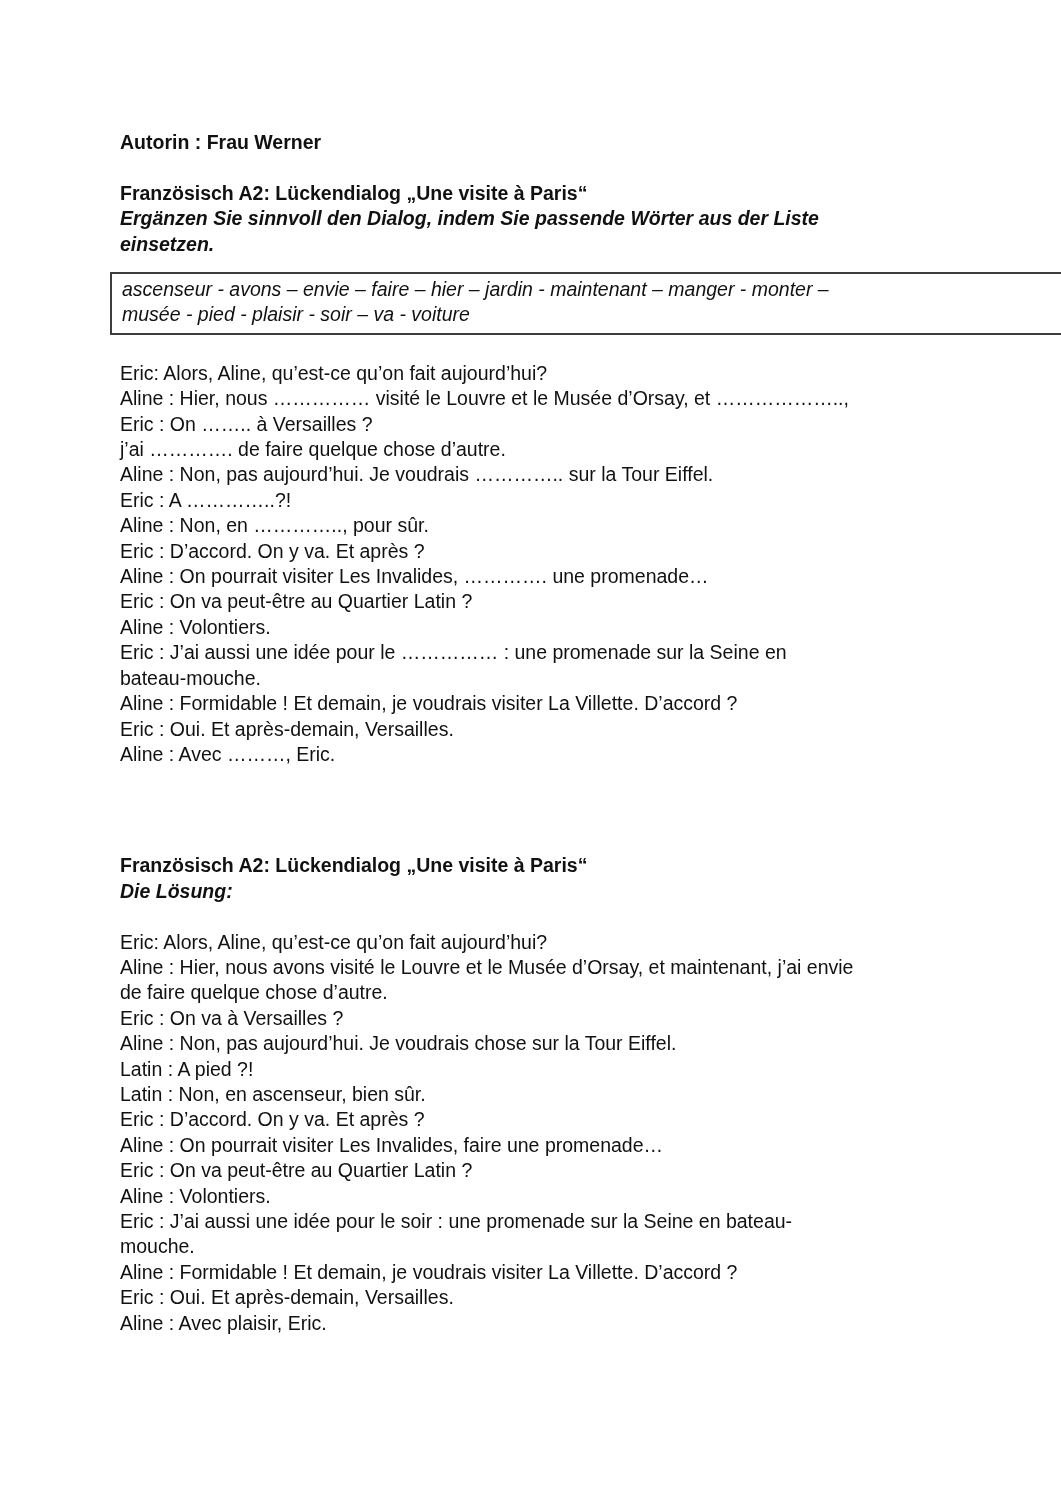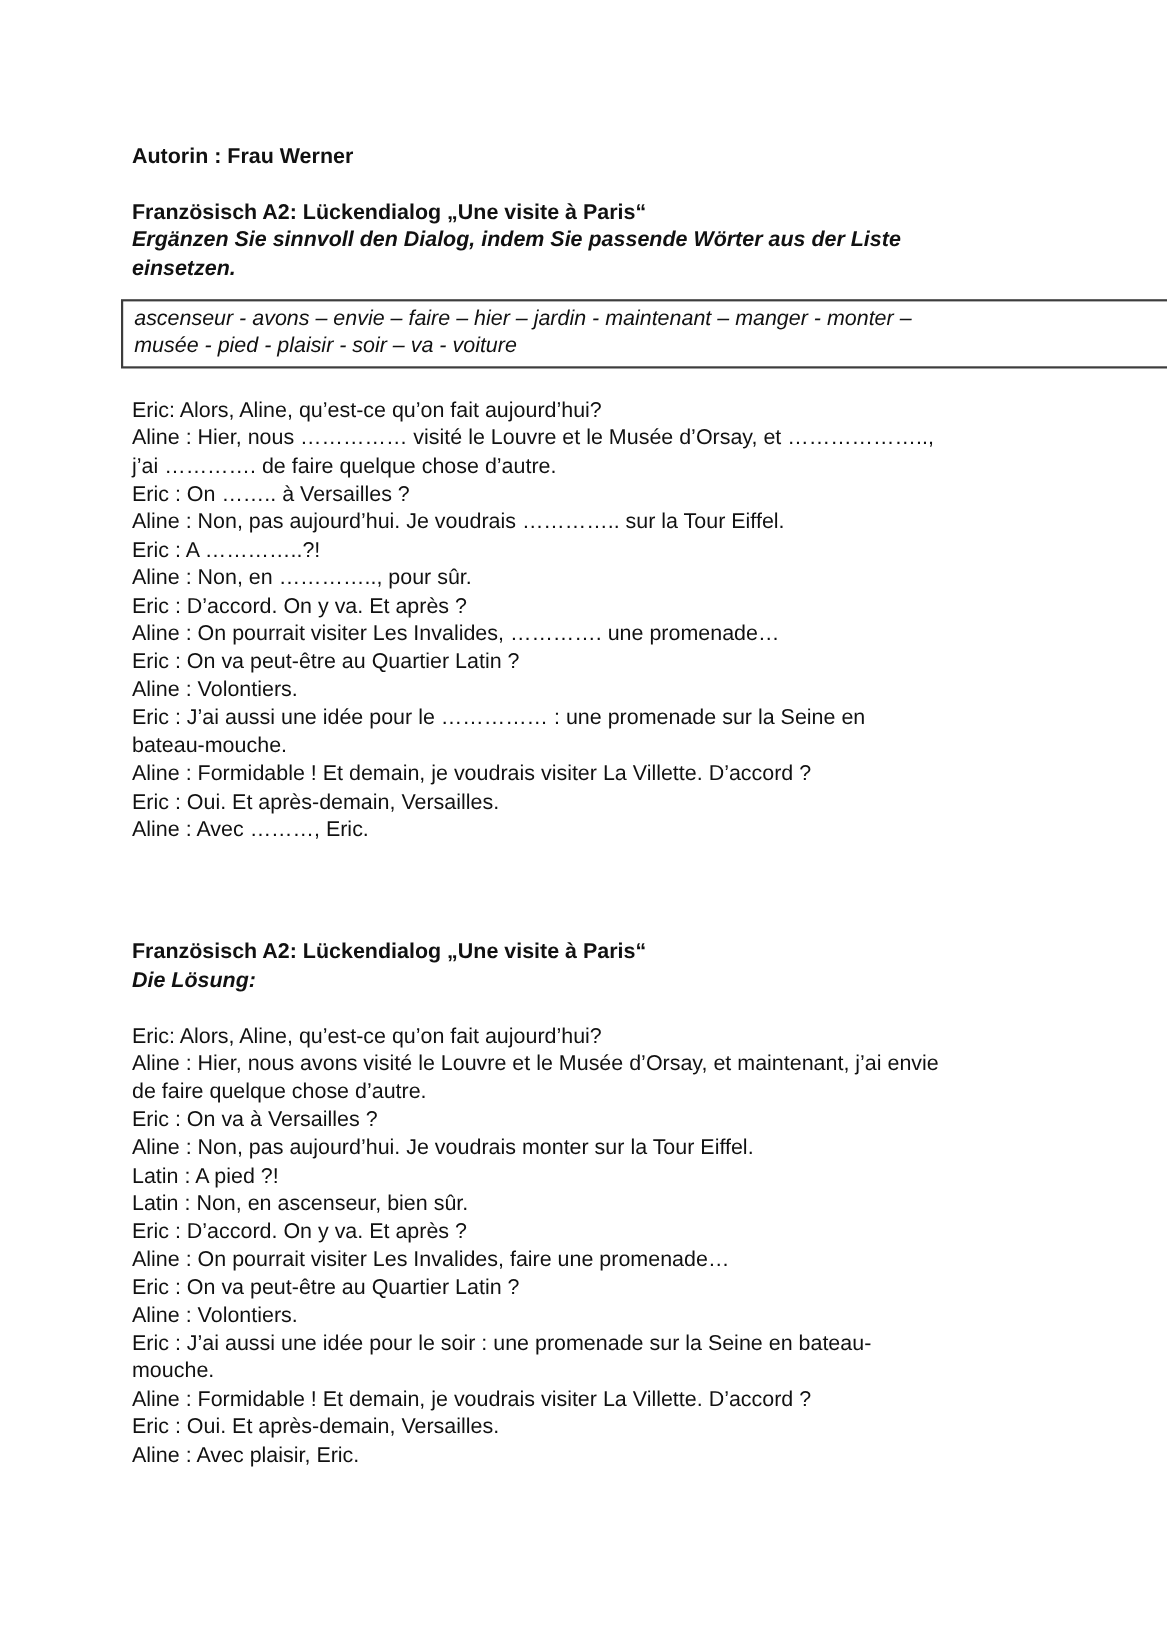--- a/index.html
+++ b/index.html
@@ -56,22 +56,22 @@
     </div>
 
   <div class="word-bank italic">
       <div class="line">ascenseur - avons – envie – faire – hier – jardin - maintenant – manger - monter –</div>
       <div class="line">musée - pied - plaisir - soir – va - voiture</div>
     </div>
 
   <div class="dialog-1">
       <div class="line">Eric: Alors, Aline, qu’est-ce qu’on fait aujourd’hui?</div>
       <div class="line">Aline : Hier, nous …………… visité le Louvre et le Musée d’Orsay, et ………………..,</div>
+      <div class="line">Eric : On …….. à Versailles ?</div>
       <div class="line">j’ai …………. de faire quelque chose d’autre.</div>
-      <div class="line">Eric : On …….. à Versailles ?</div>
       <div class="line">Aline : Non, pas aujourd’hui. Je voudrais ………….. sur la Tour Eiffel.</div>
       <div class="line">Eric : A …………..?!</div>
       <div class="line">Aline : Non, en ………….., pour sûr.</div>
       <div class="line">Eric : D’accord. On y va. Et après ?</div>
       <div class="line">Aline : On pourrait visiter Les Invalides, …………. une promenade…</div>
       <div class="line">Eric : On va peut-être au Quartier Latin ?</div>
       <div class="line">Aline : Volontiers.</div>
       <div class="line">Eric : J’ai aussi une idée pour le …………… : une promenade sur la Seine en</div>
       <div class="line">bateau-mouche.</div>
       <div class="line">Aline : Formidable ! Et demain, je voudrais visiter La Villette. D’accord ?</div>
@@ -81,21 +81,21 @@
 
   <p class="bold solution-title">Französisch A2: Lückendialog „Une visite à Paris“</p>
 
   <p class="bold italic">Die Lösung:</p>
 
   <div class="dialog-2">
       <div class="line">Eric: Alors, Aline, qu’est-ce qu’on fait aujourd’hui?</div>
       <div class="line">Aline : Hier, nous avons visité le Louvre et le Musée d’Orsay, et maintenant, j’ai envie</div>
       <div class="line">de faire quelque chose d’autre.</div>
       <div class="line">Eric : On va à Versailles ?</div>
-      <div class="line">Aline : Non, pas aujourd’hui. Je voudrais monter sur la Tour Eiffel.</div>
+      <div class="line">Aline : Non, pas aujourd’hui. Je voudrais chose sur la Tour Eiffel.</div>
       <div class="line">Latin : A pied ?!</div>
       <div class="line">Latin : Non, en ascenseur, bien sûr.</div>
       <div class="line">Eric : D’accord. On y va. Et après ?</div>
       <div class="line">Aline : On pourrait visiter Les Invalides, faire une promenade…</div>
       <div class="line">Eric : On va peut-être au Quartier Latin ?</div>
       <div class="line">Aline : Volontiers.</div>
       <div class="line">Eric : J’ai aussi une idée pour le soir : une promenade sur la Seine en bateau-</div>
       <div class="line">mouche.</div>
       <div class="line">Aline : Formidable ! Et demain, je voudrais visiter La Villette. D’accord ?</div>
       <div class="line">Eric : Oui. Et après-demain, Versailles.</div>

